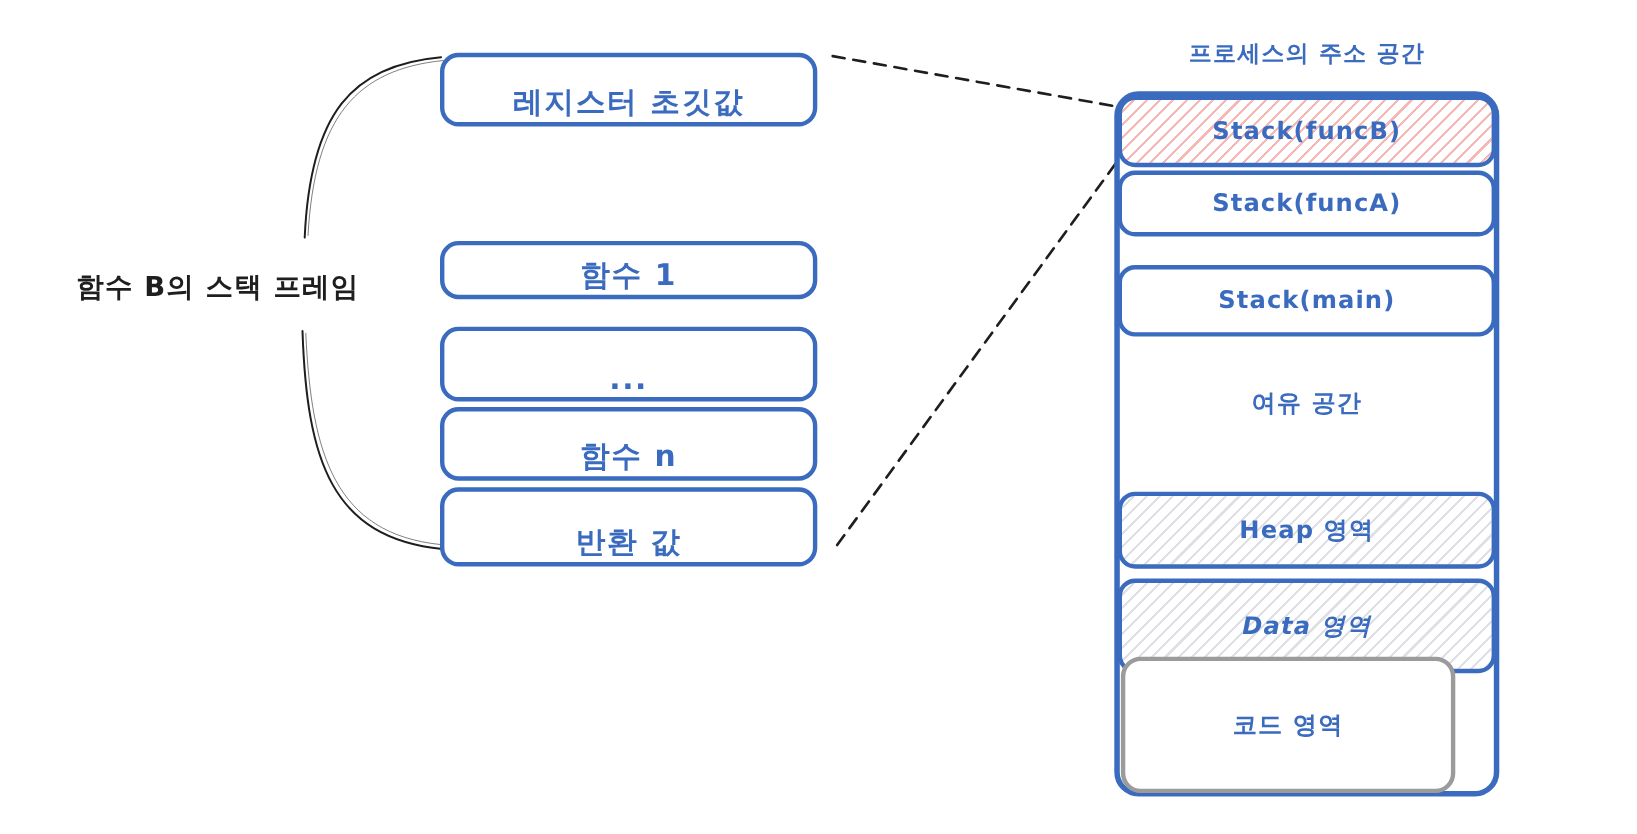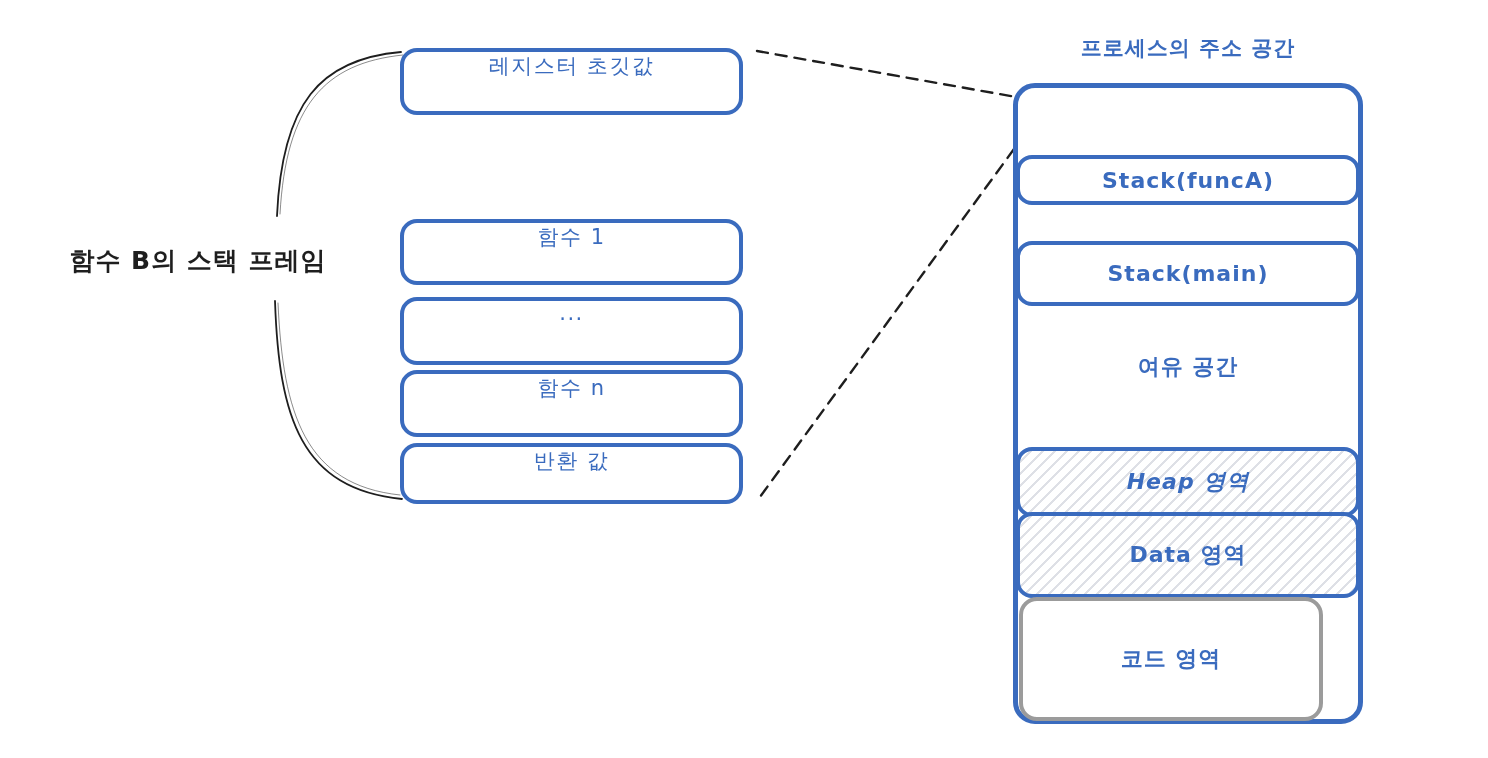--- a/index.html
+++ b/index.html
@@ -37,33 +37,33 @@
   }
   .lbox {
     position: absolute;
     left: 400px;
     width: 343px;
     box-sizing: border-box;
     background: #ffffff;
     border: 4px solid var(--blue, #3a6bbe);
     border-radius: 17px;
     display: flex;
-    align-items: flex-start;
+    align-items: flex-end;
     justify-content: center;
     color: var(--blue, #3a6bbe);
-    font-size: 21px;
-    font-weight: 400;
+    font-size: 27px;
+    font-weight: 700;
     letter-spacing: 1.5px;
   }
   .lb1 { top: 48px;  height: 67px; }
   .lb2 { top: 124px; height: 83px; }
-  .lb3 { top: 219px; height: 66px; }
+  .lb3 { top: 219px; height: 53px; }
   .lb4 { top: 297px; height: 68px; }
   .lb5 { top: 370px; height: 67px; }
-  .lb6 { top: 443px; height: 61px; }
+  .lb6 { top: 443px; height: 72px; }
   
   .rtitle {
     position: absolute;
     left: 1013px;
     top: 34px;
     width: 350px;
     text-align: center;
     color: var(--blue, #3a6bbe);
     font-size: 21px;
     font-weight: 700;
@@ -92,33 +92,33 @@
     letter-spacing: 1px;
     background: #ffffff;
     border-radius: 16px;
   }
   .rseg.bordered { border: 4px solid var(--blue, #3a6bbe); left: 1016px; width: 344px; }
   .seg-funcB { top: 87px;  height: 65px;
     background-image: repeating-linear-gradient(135deg,
       transparent 0, transparent 6.5px,
       var(--pink-hatch, #f5b8b4) 6.5px, var(--pink-hatch, #f5b8b4) 8.5px);
   }
-  .seg-funcA { top: 155px; height: 50px; }
+  .seg-funcA { top: 155px; height: 60px; }
   .seg-main  { top: 221px; height: 65px; margin-top: 20px; }
   .seg-free  { left: 1020px; top: 290px; width: 336px; height: 153px; background: transparent; }
   .seg-heap  { top: 447px; height: 70px;
     background-image: repeating-linear-gradient(135deg,
       transparent 0, transparent 6.5px,
       var(--gray-hatch, #dee0e6) 6.5px, var(--gray-hatch, #dee0e6) 8.5px);
-    font-style: italic;
   }
-  .seg-data  { top: 512px; height: 86px;
+  .seg-data  { top: 526px; height: 86px;
     background-image: repeating-linear-gradient(135deg,
       transparent 0, transparent 6.5px,
       var(--gray-hatch, #dee0e6) 6.5px, var(--gray-hatch, #dee0e6) 8.5px);
+    font-style: italic;
   }
   .seg-code  {
     left: 1019px; top: 597px; width: 304px; height: 124px;
     border: 4px solid var(--gray-border, #9b9b9b);
     border-radius: 18px;
   }
 </style>
 </head>
 <body>
 
@@ -150,20 +150,23 @@
     <span>함수 n</span>
   </div>
   <div class="lbox lb6">
     <span>반환 값</span>
   </div>
 
   <div class="rtitle">프로세스의 주소 공간</div>
 
   <div class="addr-space"></div>
 
+  <div class="rseg bordered seg-funcB">
+    <span>Stack(funcB)</span>
+  </div>
   <div class="rseg bordered seg-funcA">
     <span>Stack(funcA)</span>
   </div>
   <div class="rseg bordered seg-main">
     <span>Stack(main)</span>
   </div>
   <div class="rseg seg-free">
     <span>여유 공간</span>
   </div>
   <div class="rseg bordered seg-heap">

